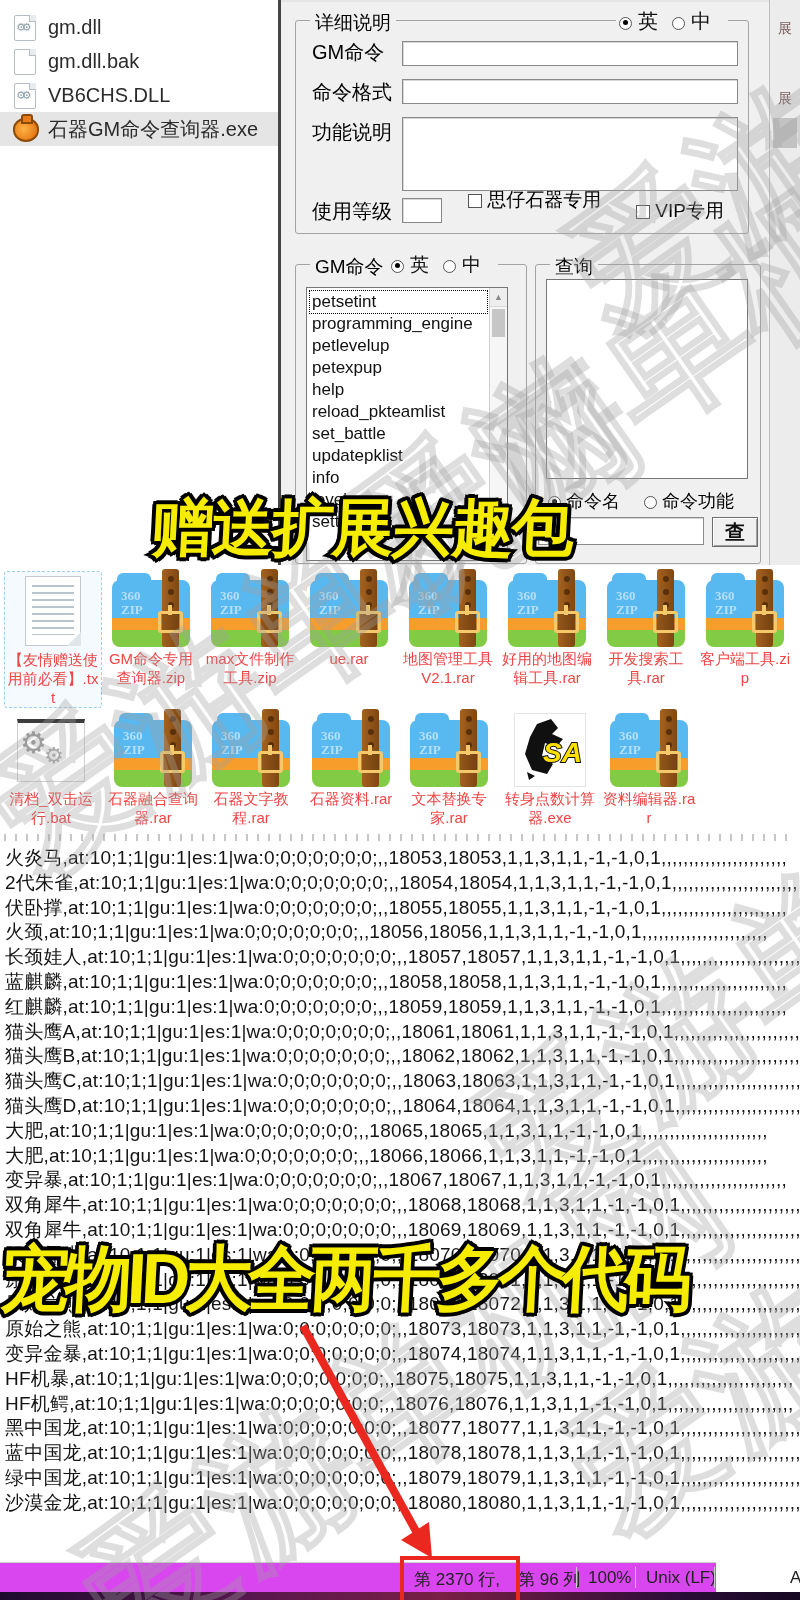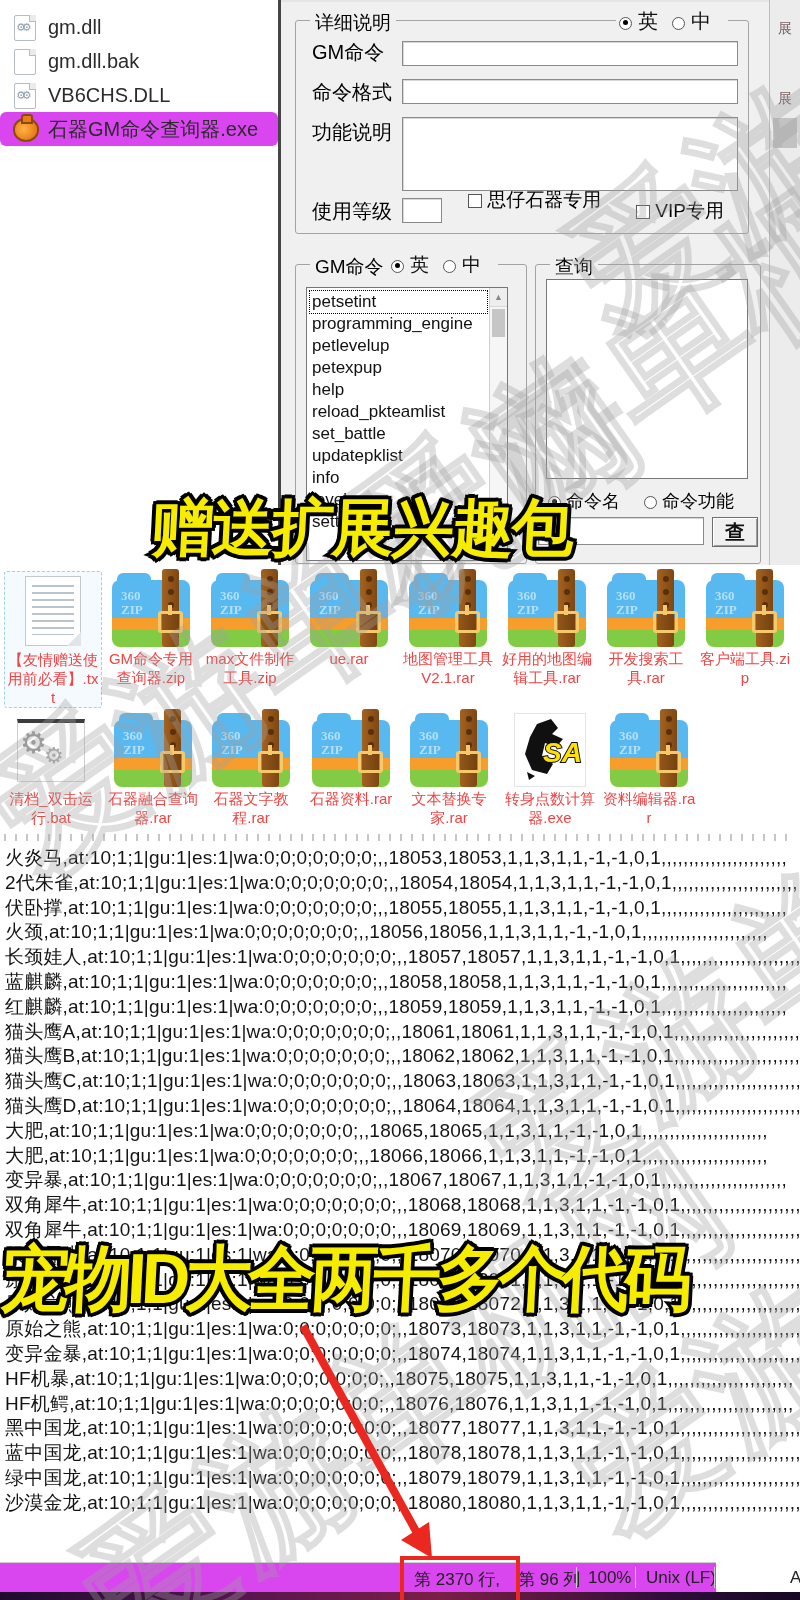--- a/index.html
+++ b/index.html
@@ -2,21 +2,21 @@
 <html><head>
 <meta charset="utf-8">
 <style>
   html,body{margin:0;padding:0;background:#fff;}
   #page{position:relative;width:800px;height:1600px;overflow:hidden;background:#fff;
         font-family:"Liberation Sans","DejaVu Sans",sans-serif;color:#111;}
 
   
   .file-panel{position:absolute;left:0;top:10px;width:278px;}
   .file-row{position:relative;height:34px;display:flex;align-items:center;padding-left:12px;}
-  .file-row.selected{background:#d946ef;border-radius:6px;}
+  .file-row.selected{background:#e5e5e5;}
   .file-row .fname{font-size:20px;color:#2b2b2b;margin-left:10px;white-space:nowrap;}
   .fi{width:26px;height:28px;position:relative;flex:0 0 26px;}
   .fi-page{position:absolute;left:2px;top:2px;width:20px;height:24px;background:#fff;border:1px solid #b5bcc4;border-radius:2px;}
   .fi-page:after{content:"";position:absolute;right:-1px;top:-1px;width:6px;height:6px;background:#e8ecef;border-left:1px solid #b5bcc4;border-bottom:1px solid #b5bcc4;}
   .fi-gear{position:absolute;left:4px;top:8px;font-size:11px;color:#8fa0ad;letter-spacing:-4px;}
   .fi-bag{position:absolute;left:1px;top:3px;width:22px;height:20px;background:radial-gradient(circle at 40% 45%,#ffb347,#e87d17 70%);border:2px solid #8a4a0b;border-radius:46% 46% 50% 50%;}
   .fi-bag:before{content:"";position:absolute;left:6px;top:-6px;width:8px;height:6px;background:#e87d17;border:2px solid #8a4a0b;border-radius:3px 3px 0 0;}
 
   .v-divider{position:absolute;left:278px;top:0;width:3px;height:565px;background:#454545;}
 

